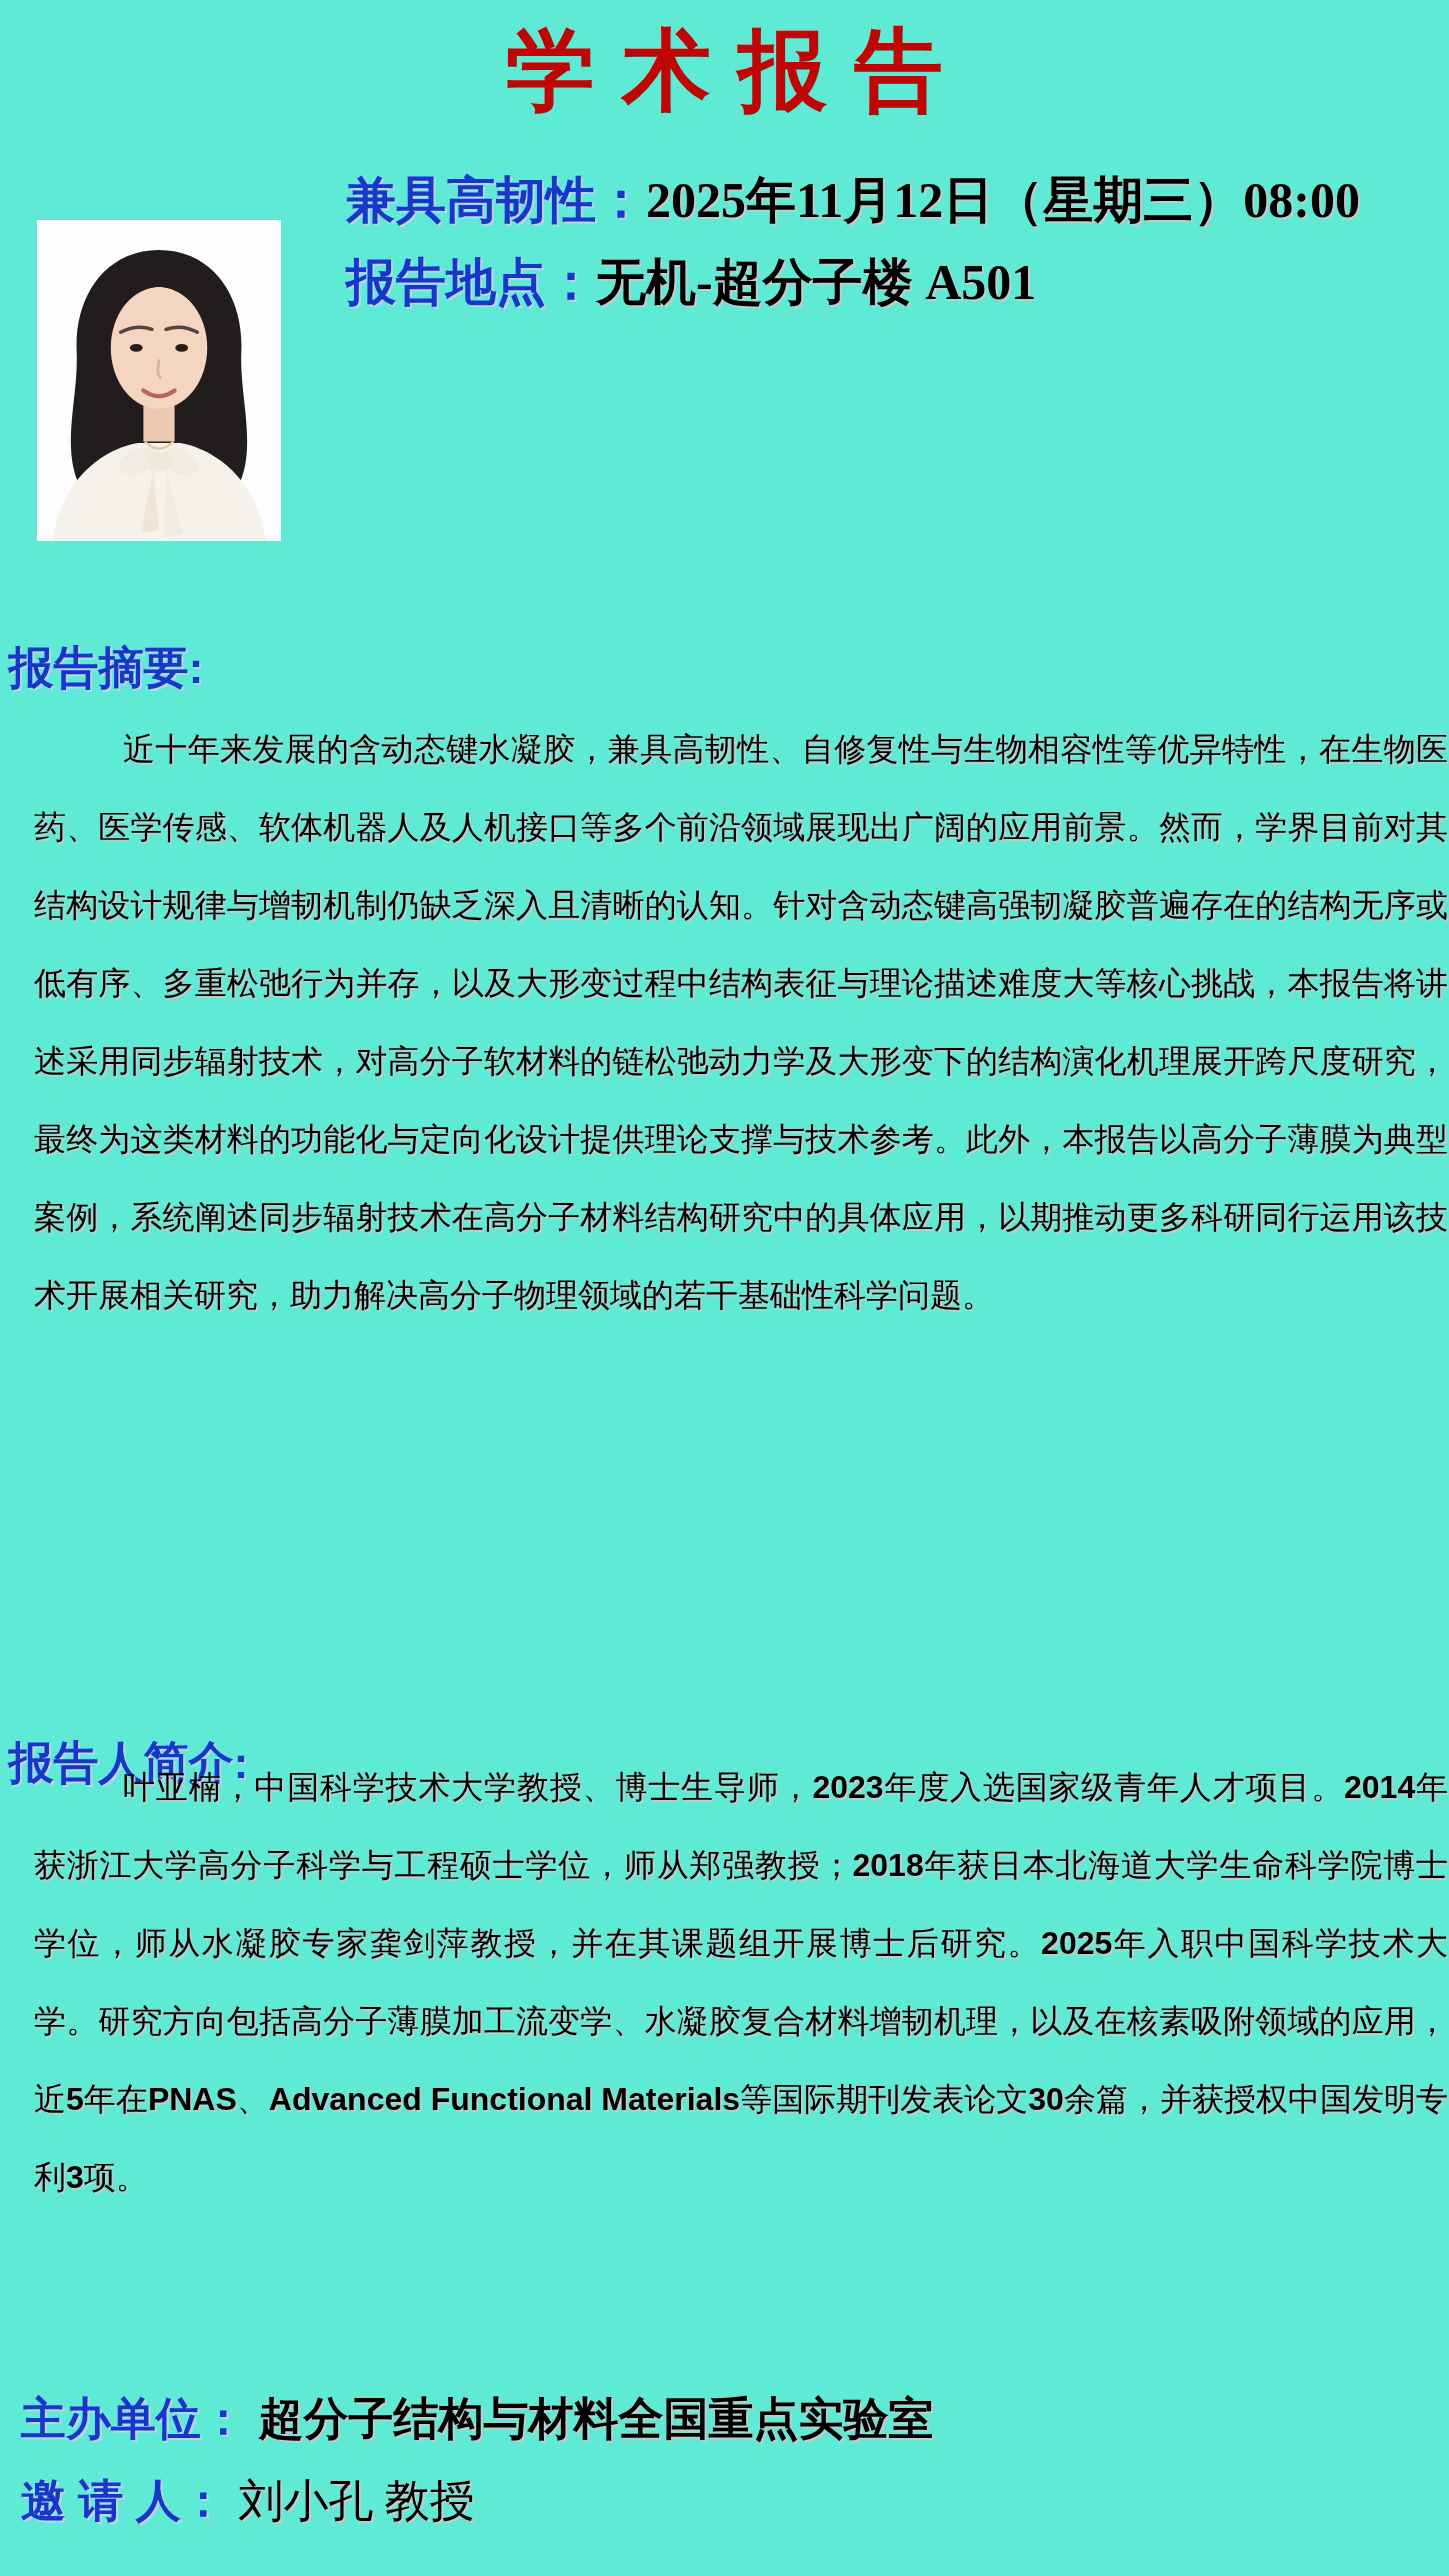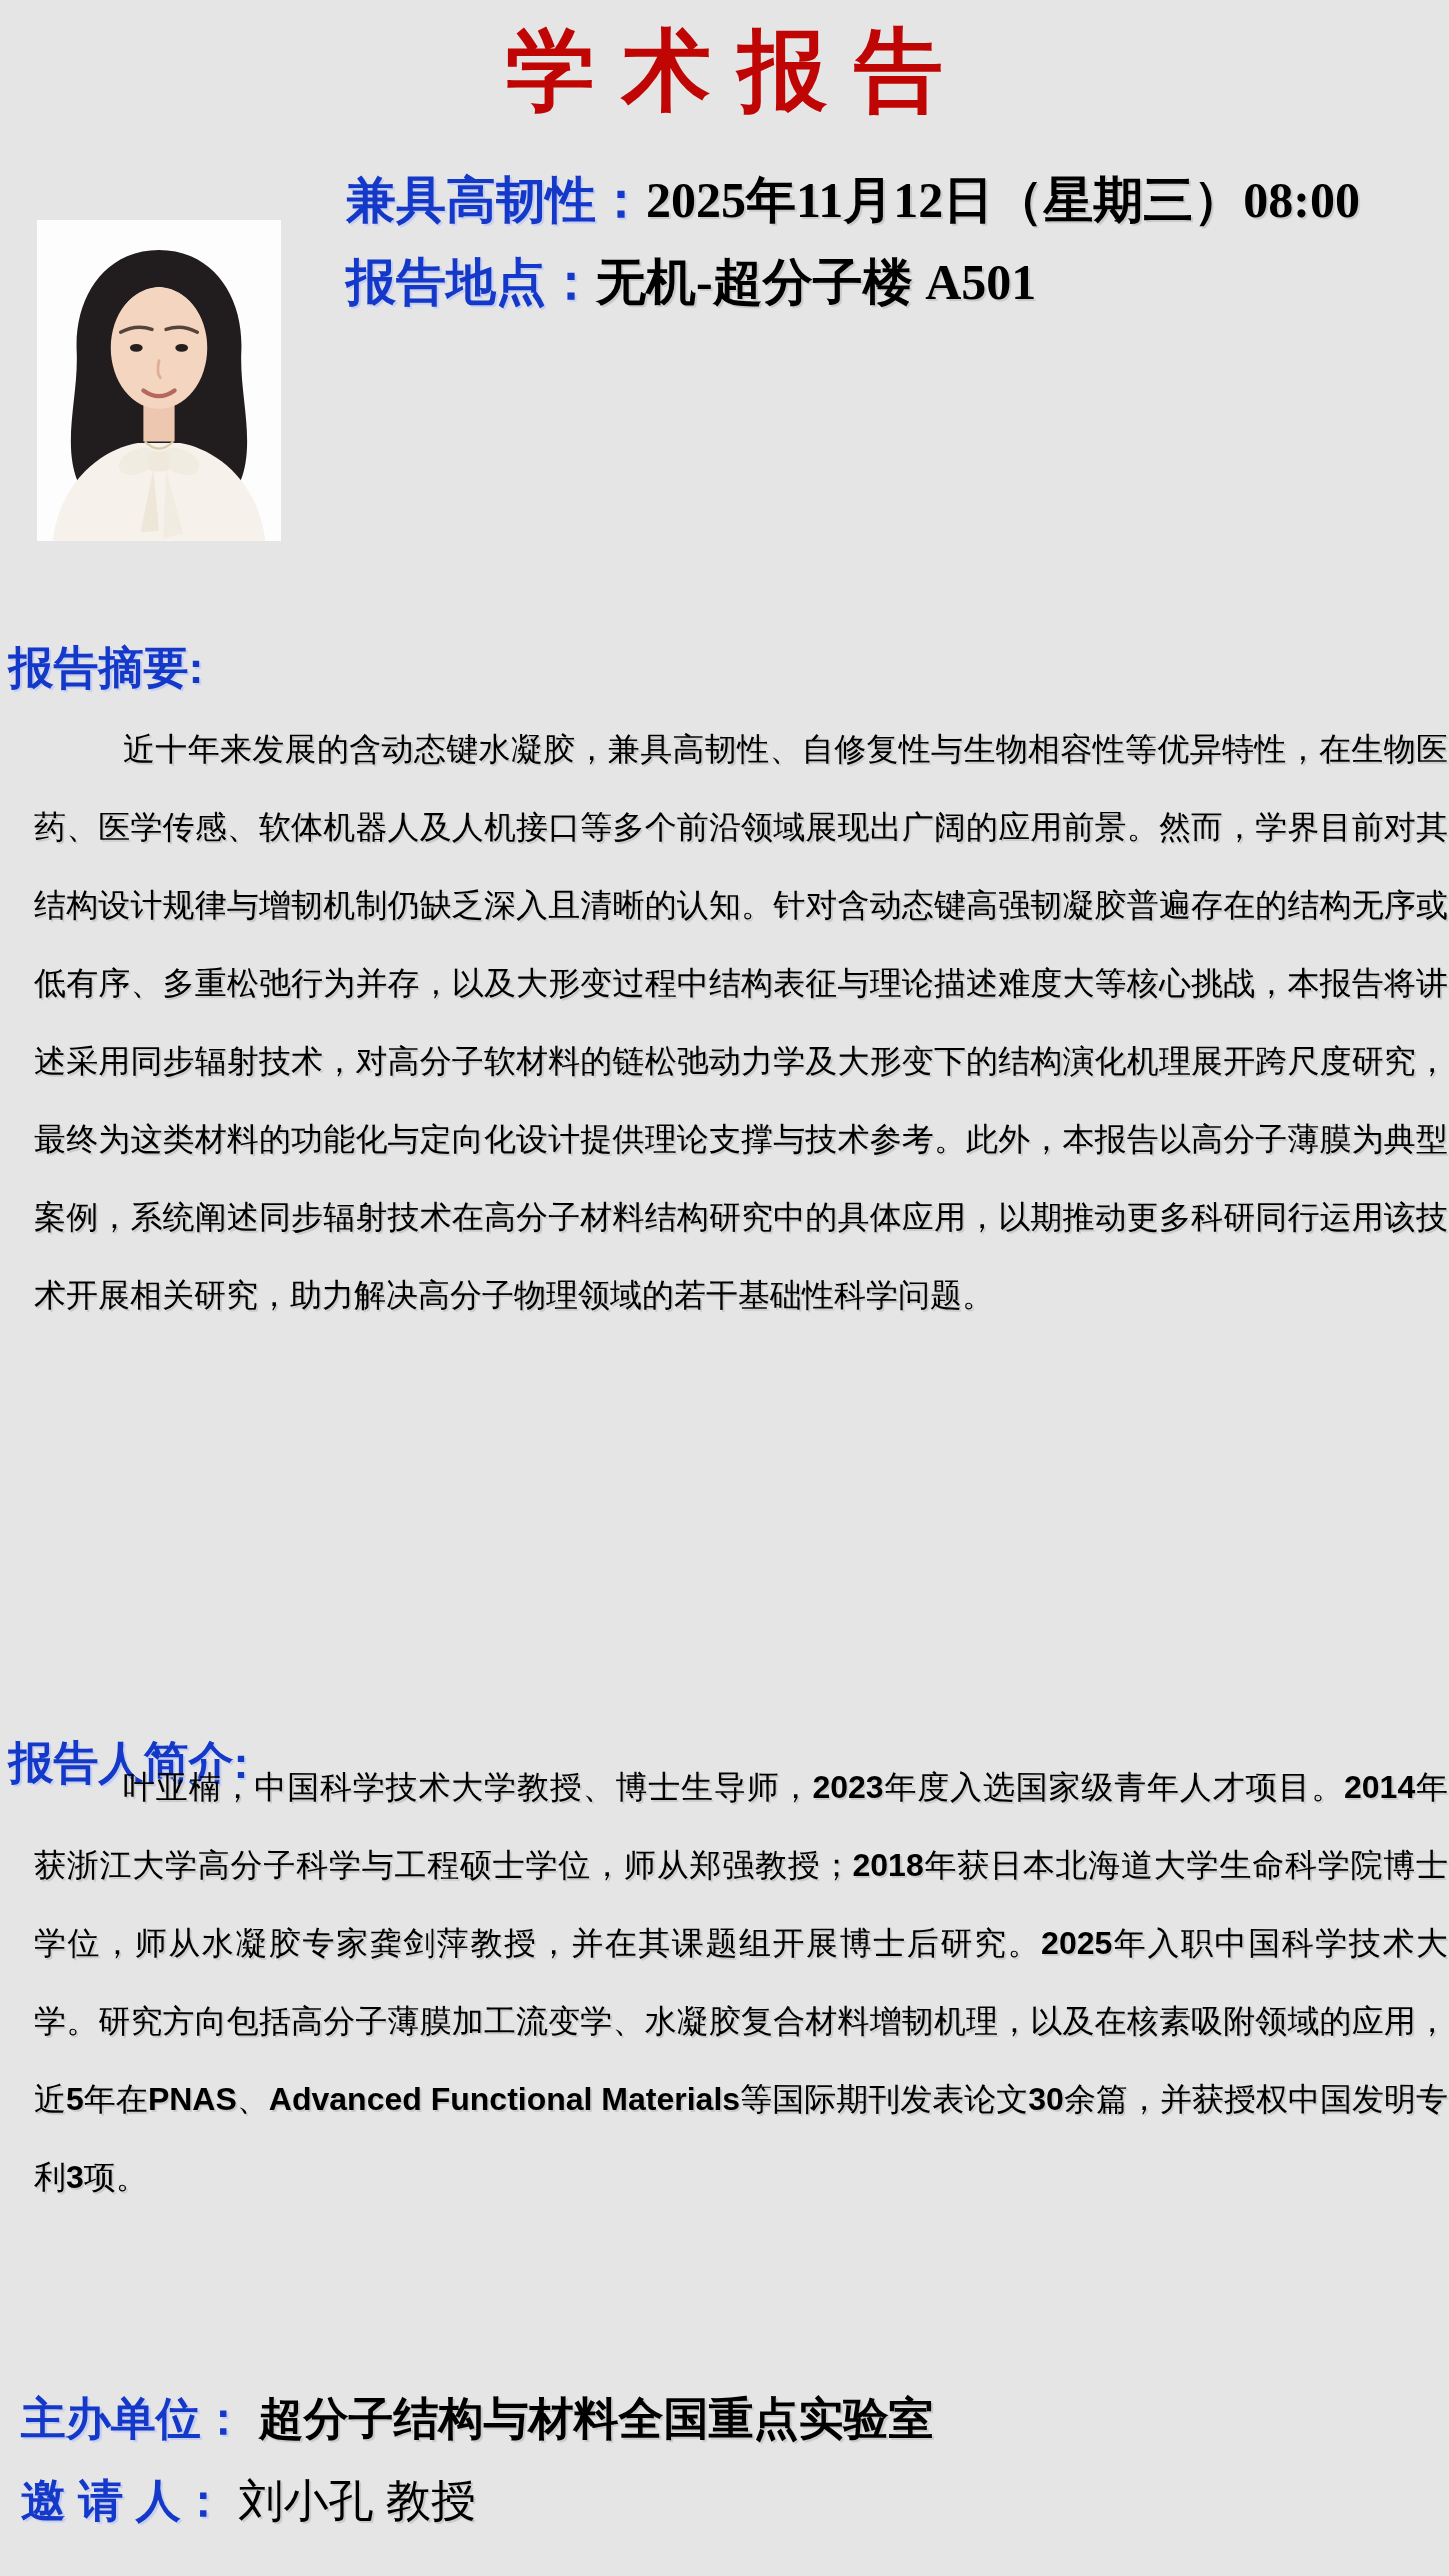--- a/index.html
+++ b/index.html
@@ -4,21 +4,21 @@
 <style>
   :root {
     --accent-blue: #1438c8;
     --title-red: #c00505;
   }
   html, body { margin: 0; padding: 0; background: #ffffff; }
   .page {
     position: relative;
     width: 1449px;
     height: 2576px;
-    background: #e5e5e5;
+    background: #5eead4;
     overflow: hidden;
     font-family: "Liberation Serif", serif;
     color: #000000;
   }
   .page-title {
     position: absolute;
     top: 11.4px; left: 0;
     width: 100%;
     text-align: center;
     font-family: "Liberation Serif", serif;
@@ -94,21 +94,21 @@
   .footer-host { top: 2387px; }
   .footer-inviter { top: 2469px; }
   .footer-label {
     font-family: "Liberation Sans", sans-serif;
     font-weight: bold;
     color: var(--accent-blue);
     text-shadow: 2.1px 2.1px 0.7px #c6cff2;
     margin-left: 8px;
   }
   .footer-value {
-    font-family: Liberation Sans, sans-serif;
+    font-family: Liberation Serif, serif;
     color: #000;
     text-shadow: 1.8px 1.8px 0.7px #c9c9c9;
     padding-left: 12.8px;
     text-align: right;
   }
   .footer-value-bold { font-weight: bold; }
 </style>
 </head>
 <body>
 

